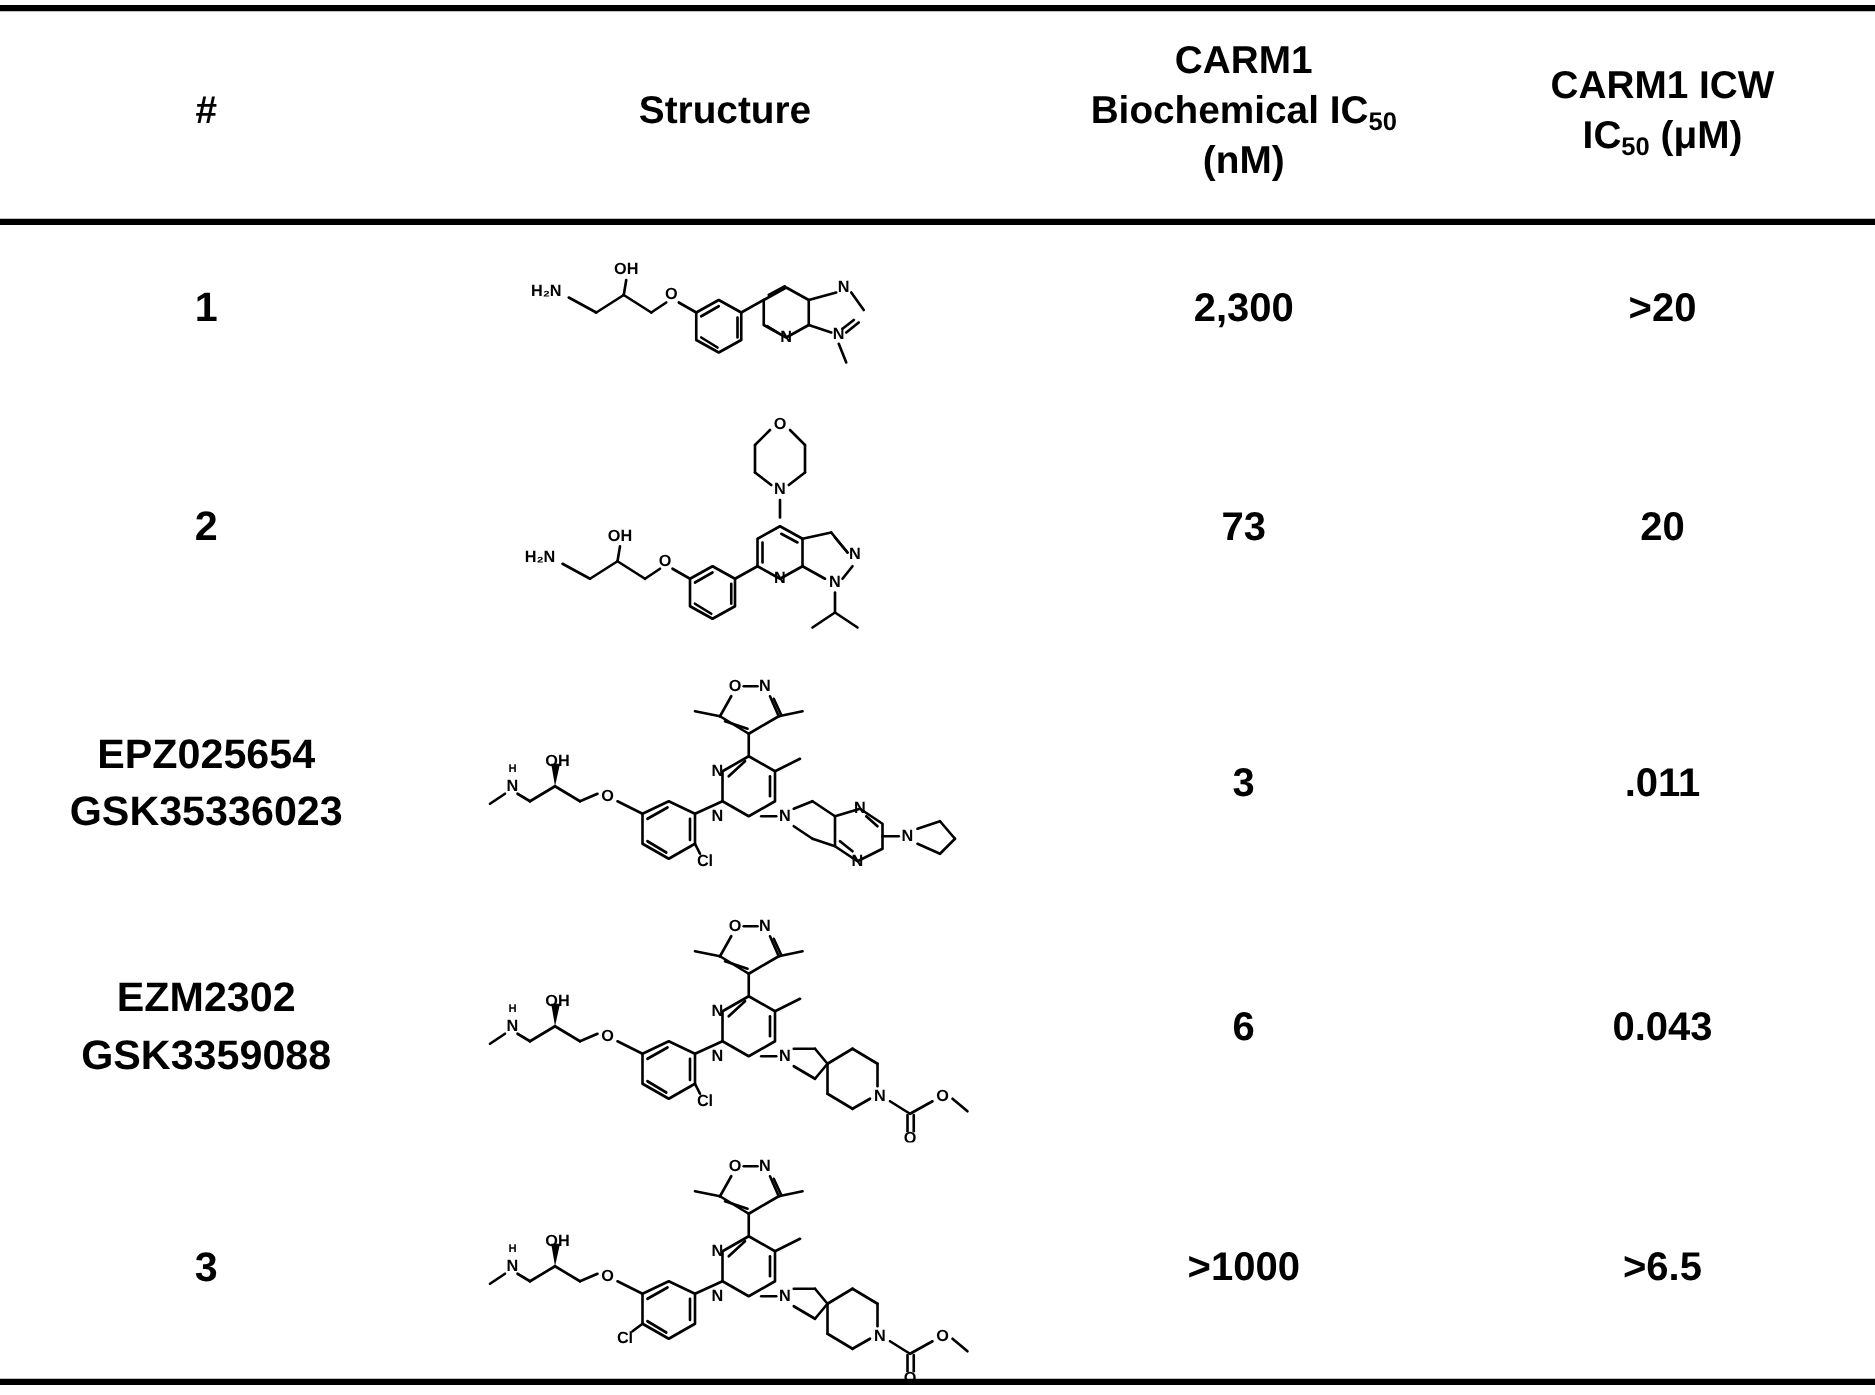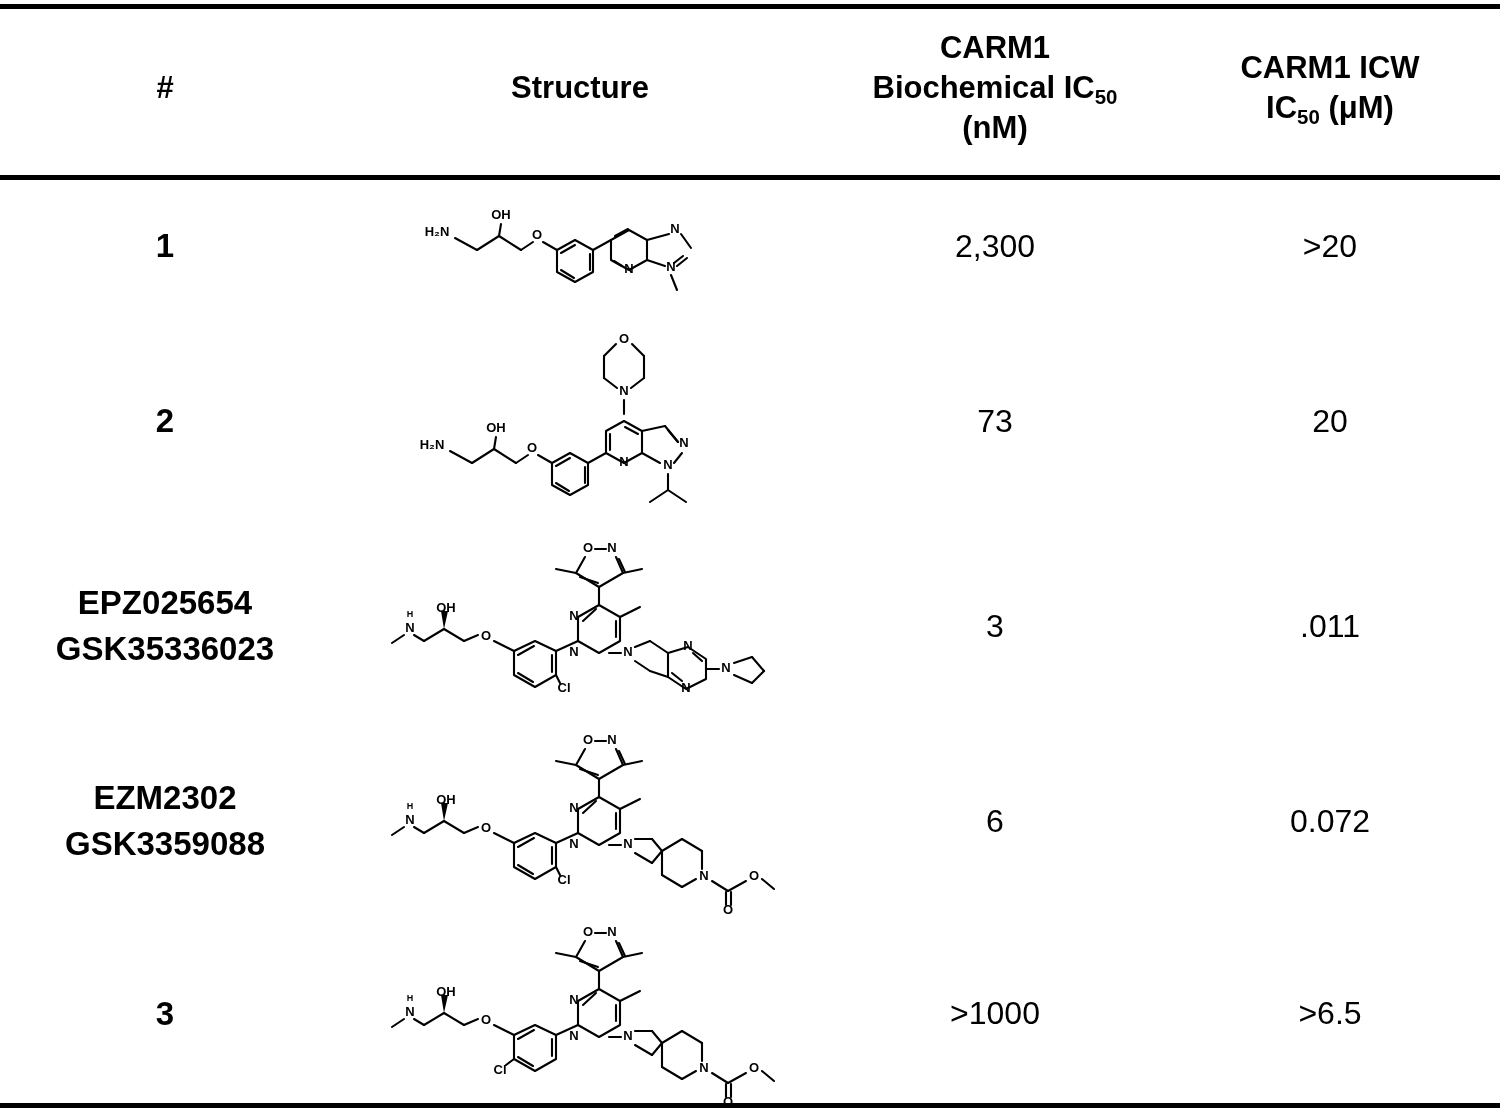--- a/index.html
+++ b/index.html
@@ -35,21 +35,21 @@
     height:176px;
   }
   th .hl{display:block;}
   sub{font-size:0.66em;vertical-align:baseline;position:relative;top:0.30em;}
 
   tbody td{
     padding:0;text-align:center;vertical-align:middle;
     font-size:31px;
   }
   td.numcell{font-weight:bold;font-size:33px;line-height:1.38;}
-  td.valcell{font-weight:normal;font-size:32px;}
+  td.valcell{font-weight:bold;font-size:32px;}
   td.structcell{padding:0;}
 
   .struct-wrap{display:flex;align-items:center;justify-content:center;}
   .struct-wrap svg{display:block;}
 
   
   svg.mol{stroke:#000;stroke-width:2.1;fill:none;
           stroke-linecap:round;stroke-linejoin:round;}
   svg.mol text{stroke:none;fill:#000;font-family:"Liberation Sans",sans-serif;
                font-weight:bold;font-size:13px;text-anchor:middle;
@@ -333,21 +333,21 @@
               <line x1="346" y1="163" x2="346" y2="176"></line>
               <line x1="351" y1="163" x2="351" y2="176"></line>
               <text x="348" y="182">O</text>
               <line x1="348" y1="162" x2="366" y2="152"></line>
               <text x="374" y="148">O</text>
               <line x1="382" y1="150" x2="394" y2="160"></line>
             </svg>
           </div>
         </td>
         <td class="valcell">6</td>
-        <td class="valcell">0.072</td>
+        <td class="valcell">0.043</td>
       </tr>
 
       <tr style="height:195px">
         <td class="numcell">
           <div>3</div>
         </td>
         <td class="structcell">
           <div class="struct-wrap">
             <svg class="mol" width="400" height="190" viewBox="0 0 400 190">
               <text x="208" y="14">O</text>

